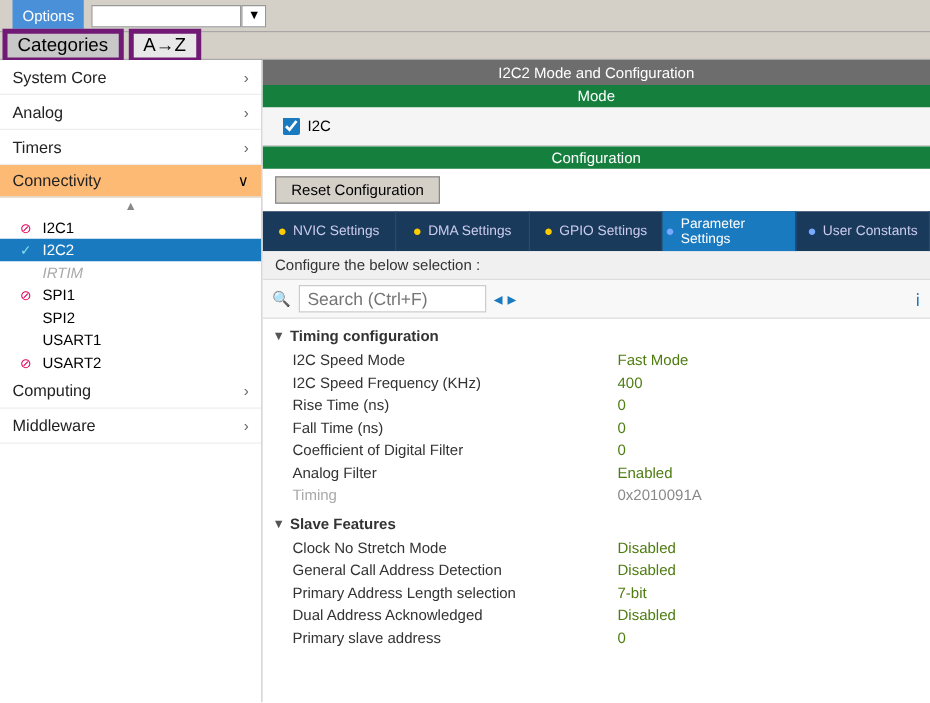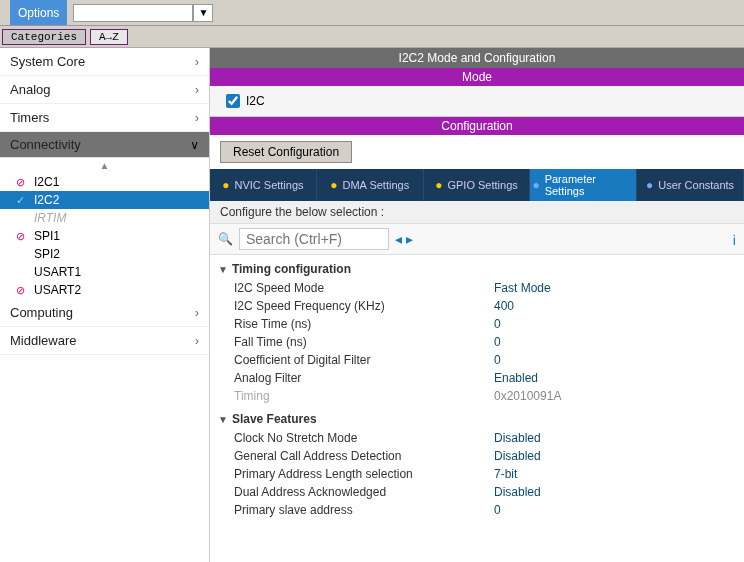--- a/index.html
+++ b/index.html
@@ -7,49 +7,49 @@
 
     
     .top-bar { display: flex; align-items: center; background: #d4d0c8; height: 26px; border-bottom: 1px solid #999; }
     .top-bar-options { background: #4a90d9; color: white; padding: 2px 8px; font-size: 12px; height: 100%; display: flex; align-items: center; margin-left: 10px; }
     .top-bar-search-wrap { display: flex; align-items: center; flex: 1; margin-left: 6px; }
     .top-bar-search { border: 1px solid #999; background: white; height: 18px; width: 120px; font-size: 11px; padding: 0 4px; }
     .top-bar-dropdown { border: 1px solid #999; background: white; height: 18px; width: 20px; display: flex; align-items: center; justify-content: center; cursor: pointer; font-size: 10px; }
 
     
     .cat-bar { display: flex; align-items: center; background: #d4d0c8; height: 22px; border-bottom: 1px solid #aaa; padding-left: 2px; gap: 4px; }
-    .cat-btn { padding: 1px 8px; background: #e8e8e8; border: 1px solid #701a75; font-size: 11px; cursor: pointer; font-family: Liberation Mono, monospace; }
+    .cat-btn { padding: 1px 8px; background: #e8e8e8; border: 4px solid #701a75; font-size: 15px; cursor: pointer; }
     .cat-btn.active { background: #c8c8c8; }
 
     
     .main { display: flex; flex: 1; overflow: hidden; }
 
     
     .sidebar { width: 210px; background: #fff; border-right: 1px solid #ccc; display: flex; flex-direction: column; overflow: hidden; flex-shrink: 0; }
     .sidebar-item { display: flex; align-items: center; justify-content: space-between; padding: 6px 10px; cursor: pointer; border-bottom: 1px solid #eee; }
     .sidebar-item .label { font-size: 13px; color: #222; }
     .sidebar-item .arrow { color: #666; font-size: 12px; }
-    .sidebar-section-header { display: flex; align-items: center; justify-content: space-between; padding: 5px 10px; cursor: pointer; background: #737373; border-bottom: 1px solid #e0e0e0; text-align: center; }
+    .sidebar-section-header { display: flex; align-items: center; justify-content: space-between; padding: 5px 10px; cursor: pointer; background: #fdba74; border-bottom: 1px solid #e0e0e0; text-align: center; }
     .sidebar-section-header .label { font-size: 13px; color: #222; }
 
     
     .sub-items { padding: 0; }
     .sub-item { display: flex; align-items: center; padding: 2px 16px; cursor: pointer; gap: 4px; font-size: 12px; }
     .sub-item.selected { background: #1a7abf; color: white; }
     .sub-item .icon { font-size: 11px; width: 14px; }
     .icon-error { color: #e0005a; }
     .icon-ok { color: #4a9; }
     .sub-item.selected .icon-ok { color: #8de; }
     .sub-item.italic { font-style: italic; color: #999; }
     .scroll-arrow { text-align: center; font-size: 10px; color: #888; padding: 2px; cursor: pointer; }
 
     
     .content { flex: 1; display: flex; flex-direction: column; overflow: hidden; }
     .content-title { background: #6d6d6d; color: white; text-align: center; padding: 3px; font-size: 12px; }
-    .section-title { background: #a21caf; color: white; text-align: center; padding: 2px; font-size: 12px; margin-top: 0; }
+    .section-title { background: #15803d; color: white; text-align: center; padding: 2px; font-size: 12px; margin-top: 0; }
 
     
     .mode-section { background: #f5f5f5; padding: 8px 16px; border-bottom: 1px solid #ccc; }
     .mode-checkbox-row { display: flex; align-items: center; gap: 6px; }
     .mode-checkbox { width: 14px; height: 14px; accent-color: #1a7abf; }
 
     
     .config-section { display: flex; flex-direction: column; flex: 1; overflow: hidden; justify-content: flex-end; }
     .reset-btn { margin: 6px 10px; padding: 3px 12px; background: #d4d0c8; border: 1px solid #888; cursor: pointer; font-size: 12px; width: fit-content; }
 
@@ -70,21 +70,21 @@
     .nav-arrow { color: #1a7abf; font-size: 14px; cursor: pointer; }
     .info-icon { margin-left: auto; color: #1a7abf; font-size: 14px; }
 
     
     .params-area { flex: 1; overflow-y: auto; padding: 4px 0; }
     .section-group { margin-bottom: 4px; }
     .group-header { display: flex; align-items: center; gap: 4px; padding: 3px 8px; font-size: 12px; font-weight: bold; color: #333; cursor: pointer; }
     .group-arrow { font-size: 10px; color: #555; }
     .param-row { display: flex; padding: 2px 24px; font-size: 12px; }
     .param-name { width: 260px; color: #333; }
-    .param-value { color: #0c4a6e; }
+    .param-value { color: #4d7c0f; }
     .param-value.gray { color: #888; }
   </style>
 </head>
 <body>
 
 <div class="top-bar">
   <div class="top-bar-options">
     <span>Options</span>
   </div>
   <div class="top-bar-search-wrap">

